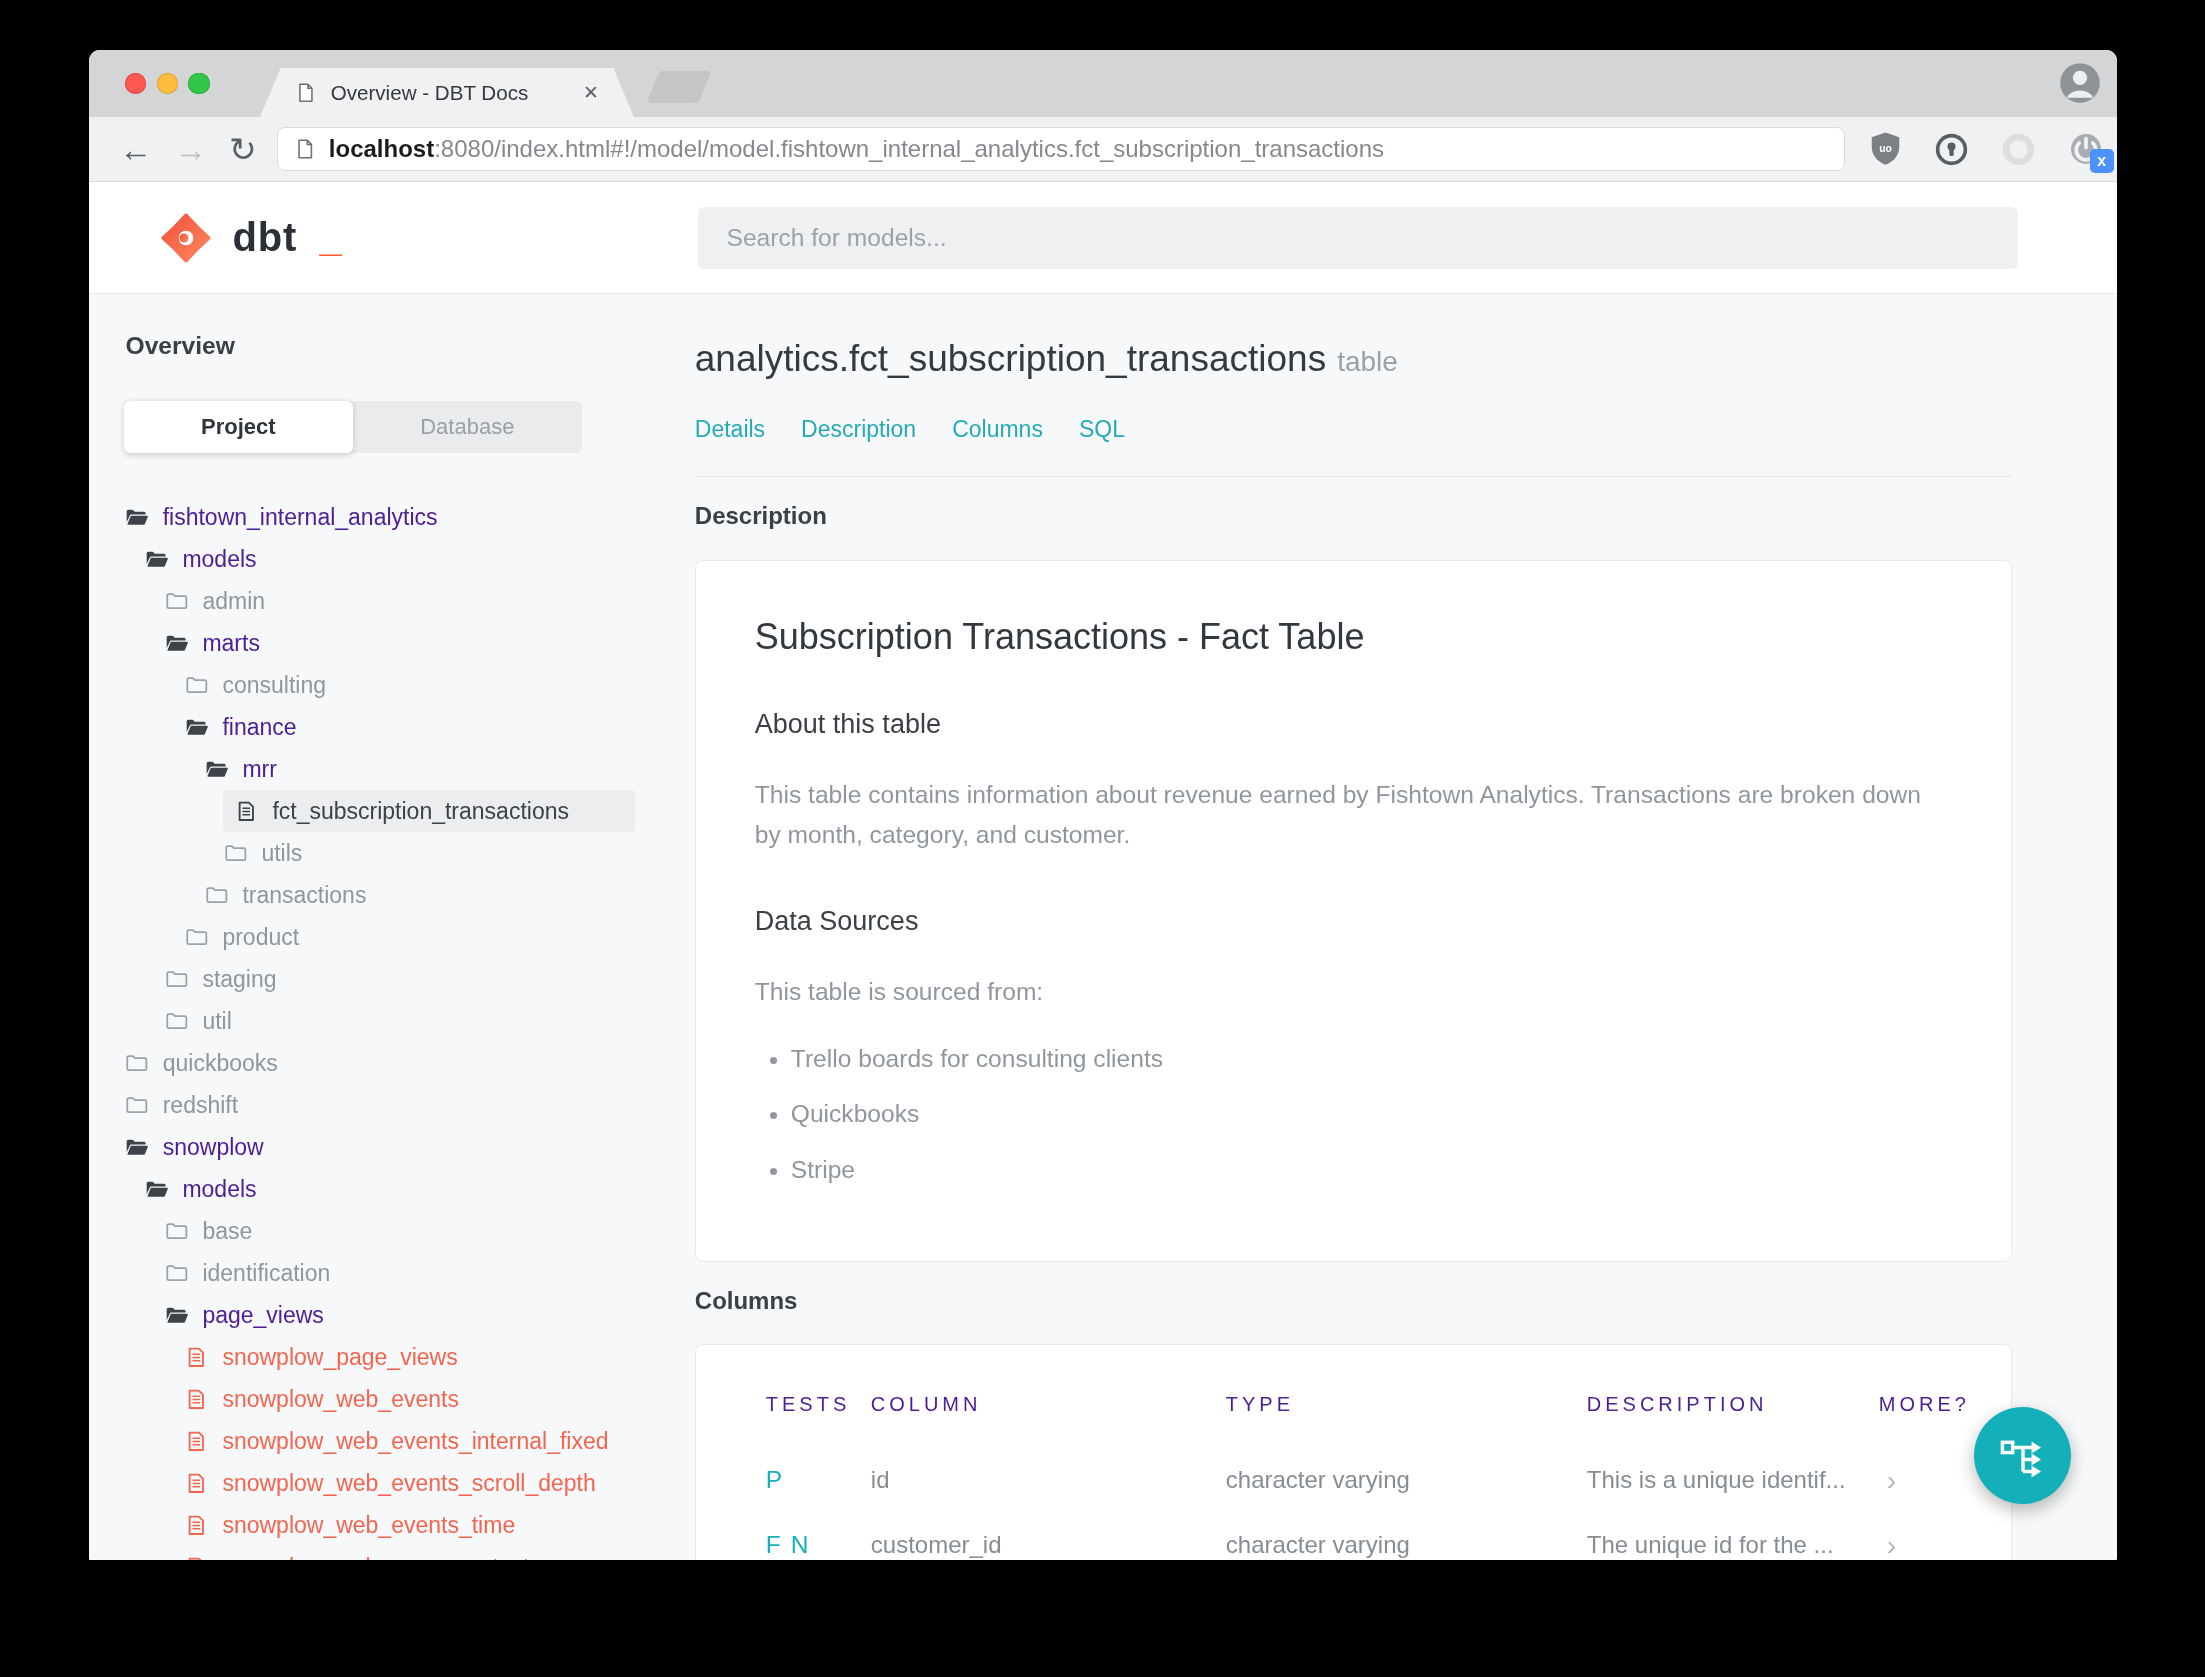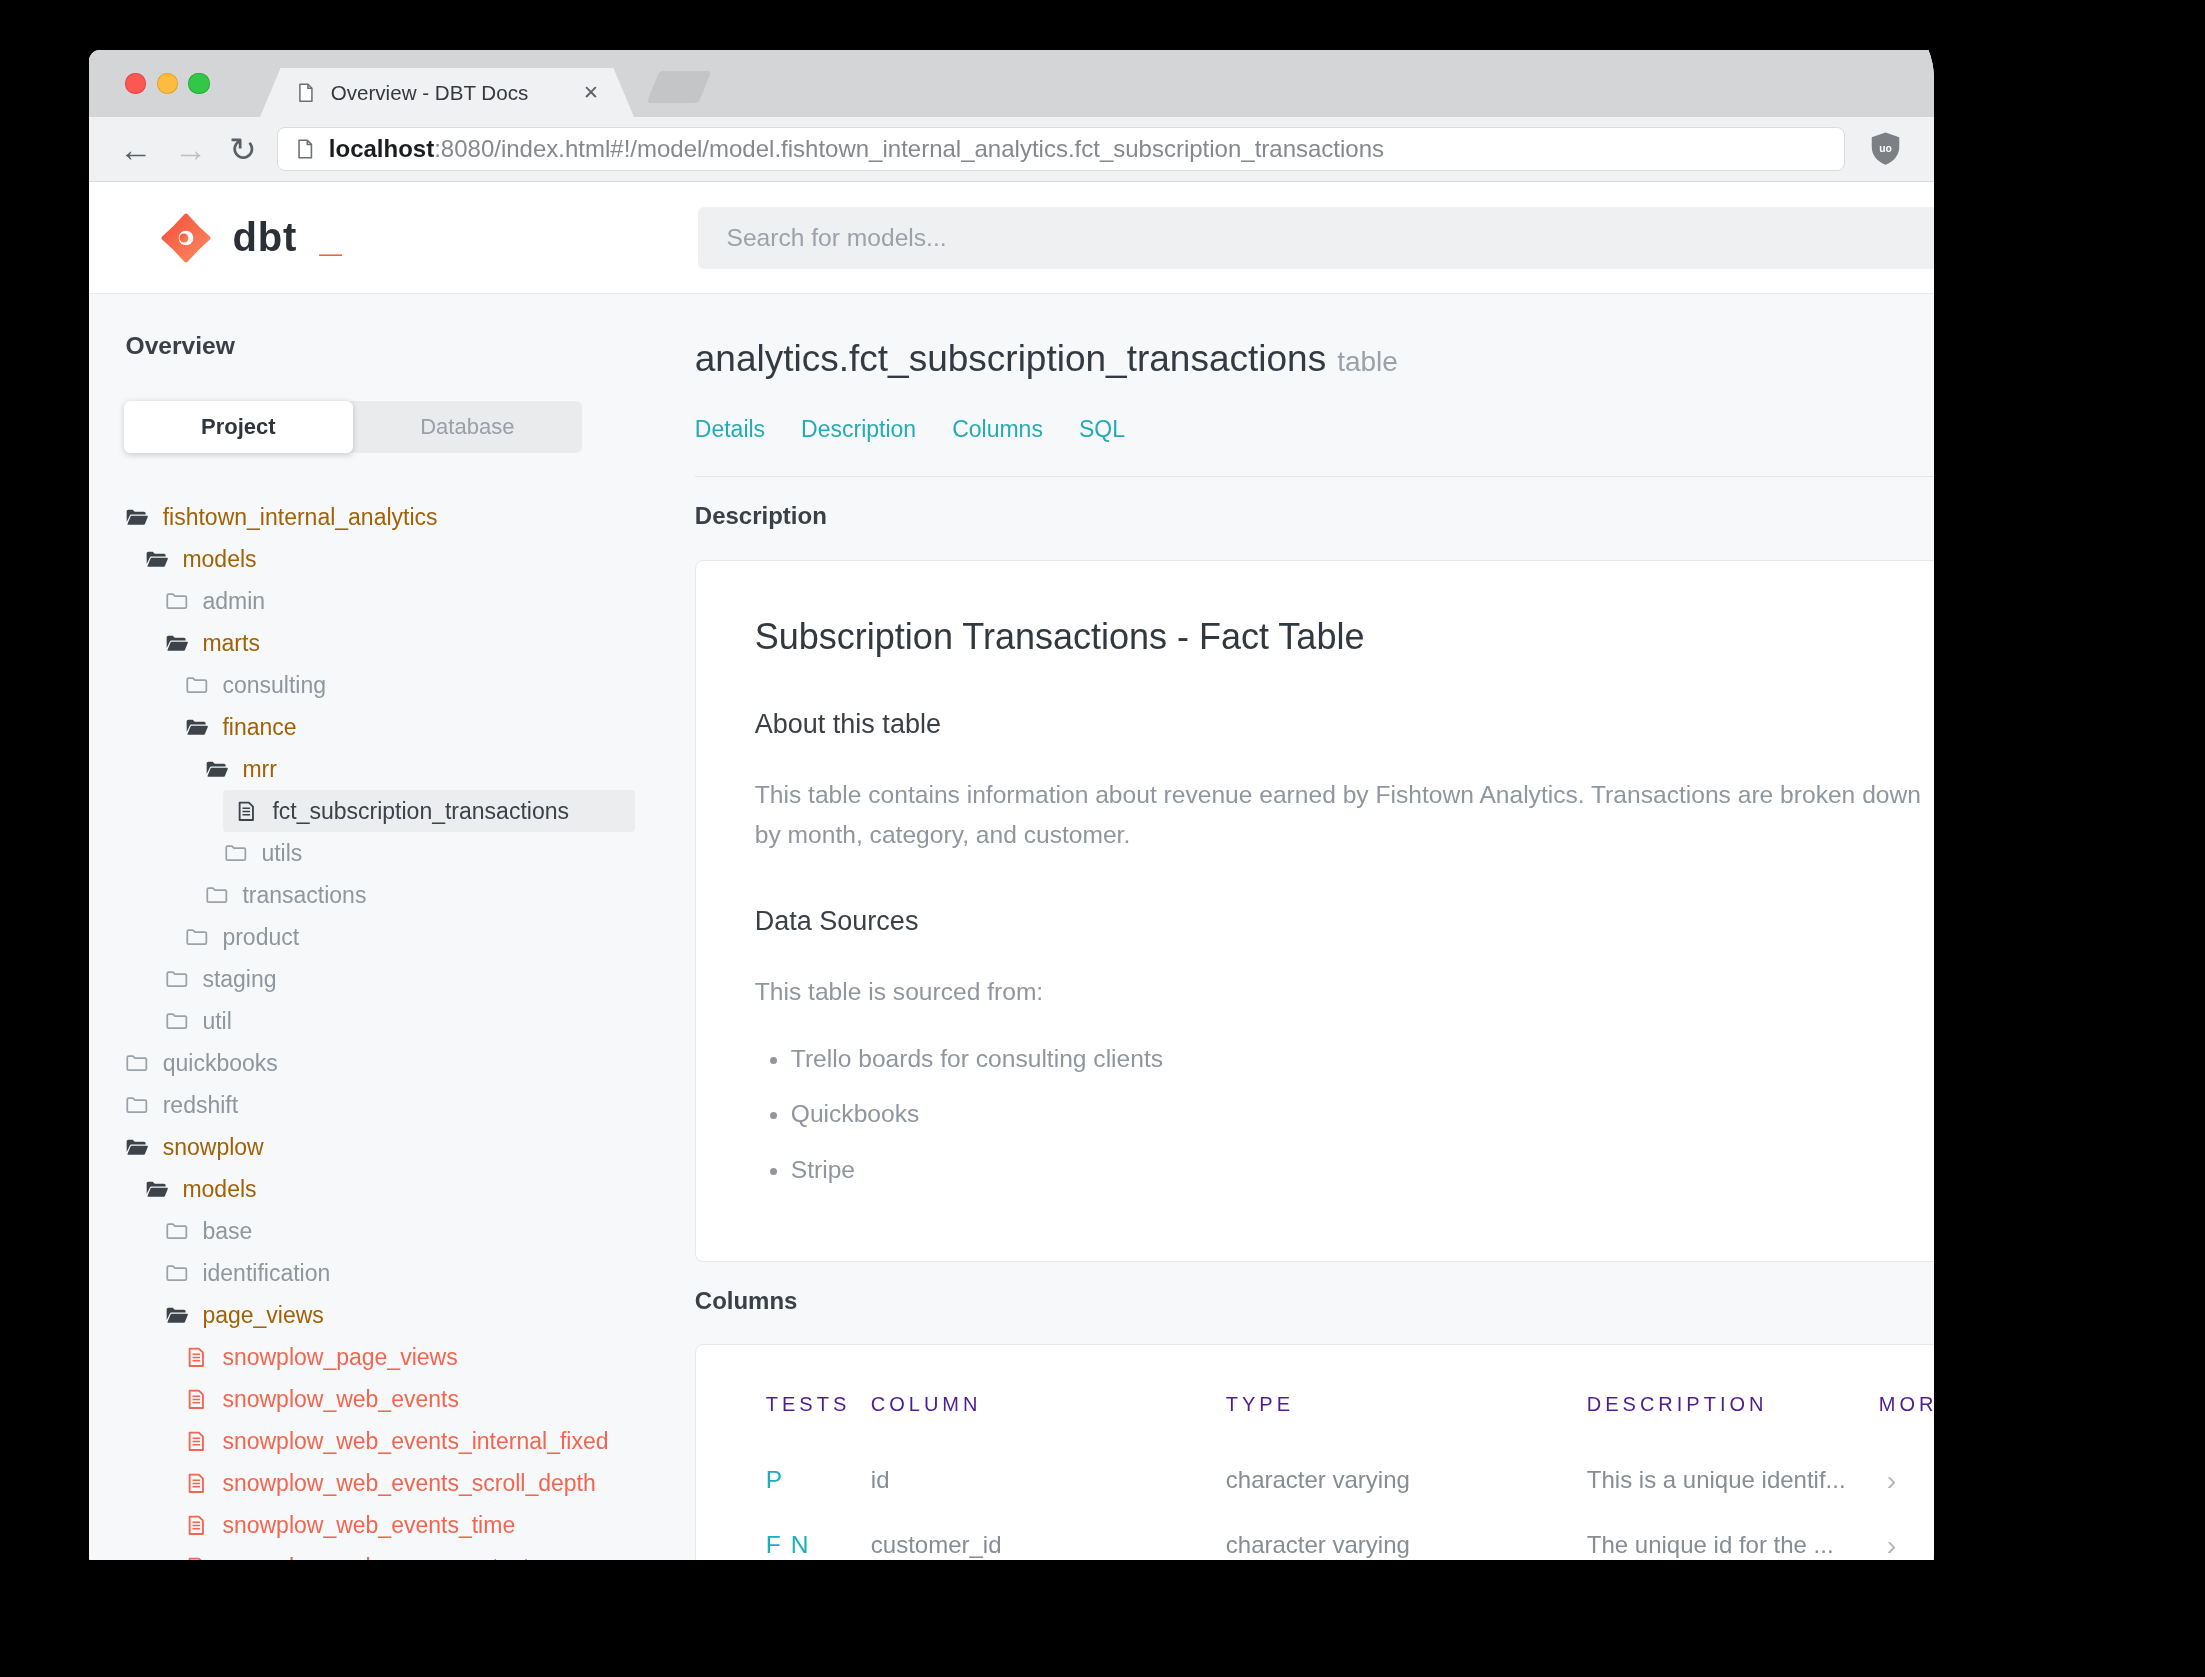--- a/index.html
+++ b/index.html
@@ -1,17 +1,17 @@
 <!DOCTYPE html>
 <html style="font-size:12.7px"><head>
 <meta charset="utf-8">
 <style>
   html,body{margin:0;padding:0;background:#000;width:2205px;height:1677px;overflow:hidden;
     font-family:"Liberation Sans", sans-serif;}
-  .screen{position:relative;width:1934px;height:1677px;background:#000;border-radius:79px 79px 127px 127px;overflow:hidden;}
+  .screen{position:relative;width:2205px;height:1677px;background:#000;border-radius:79px 79px 127px 127px;overflow:hidden;}
   .window{position:absolute;left:89px;top:50px;width:2028px;height:1510px;background:#fff;
     border-radius:11px 11px 1.6px 1.6px;overflow:hidden;display:flex;flex-direction:column;}
   
   .tabstrip{position:relative;height:67px;flex:none;background:#d4d5d7;}
   .traffic{position:absolute;left:36px;top:23px;display:flex;gap:10.3px;}
   .light{width:21.4px;height:21.4px;border-radius:50%;}
   .light.red{background:#fc5753;box-shadow:inset 0 0 0 0.8px #df4744;}
   .light.yellow{background:#fdbc40;box-shadow:inset 0 0 0 0.8px #de9f34;}
   .light.green{background:#33c748;box-shadow:inset 0 0 0 0.8px #27aa35;}
   .tab{position:absolute;left:171px;bottom:0;width:374px;height:49px;background:#f0f1f2;
@@ -47,21 +47,21 @@
   
   .sidebar{width:601px;flex:none;padding:38px 0 0 28.5px;box-sizing:border-box;overflow:hidden;}
   .side-title{font-size:24.6px;font-weight:bold;color:#3a4046;padding-left:8px;}
   .segmented{width:458px;height:52px;background:#e9ebed;border-radius:6.3px;display:flex;margin:41px 0 43px 6.3px;}
   .seg-item{flex:1;display:flex;align-items:center;justify-content:center;font-size:22px;color:#9aa0a6;}
   .seg-item.active{background:#fff;border-radius:6.3px;box-shadow:0 1.6px 6.3px rgba(0,0,0,0.18);
     color:#2f353b;font-weight:bold;}
   .tree{font-size:23px;}
   .tree-row{height:42px;display:flex;align-items:center;gap:14.3px;margin-right:55px;color:#8f969c;}
   .tree-row .tree-icon{width:24.6px;height:24.6px;flex:none;color:#9aa1a7;display:flex;}
-  .tree-row.open{color:#a16207;}
+  .tree-row.open{color:#4c1d95;}
   .tree-row.open .tree-icon{color:#3d434a;}
   .tree-row.selected{background:#ebedef;border-radius:4px;color:#3c4248;padding:0 11px;}
   .tree-row.selected .tree-icon{color:#3d434a;}
   .tree-row.error{color:#f4654f;}
   .tree-row.error .tree-icon{color:#f4654f;}
   .tree-label{white-space:nowrap;overflow:hidden;}
   
   .main{flex:1;padding:44px 105px 0 4.8px;box-sizing:border-box;overflow:hidden;}
   .page-title{font-size:37px;font-weight:400;color:#343a41;}
   .title-badge{font-size:28px;color:#9ba1a7;margin-left:11px;}

